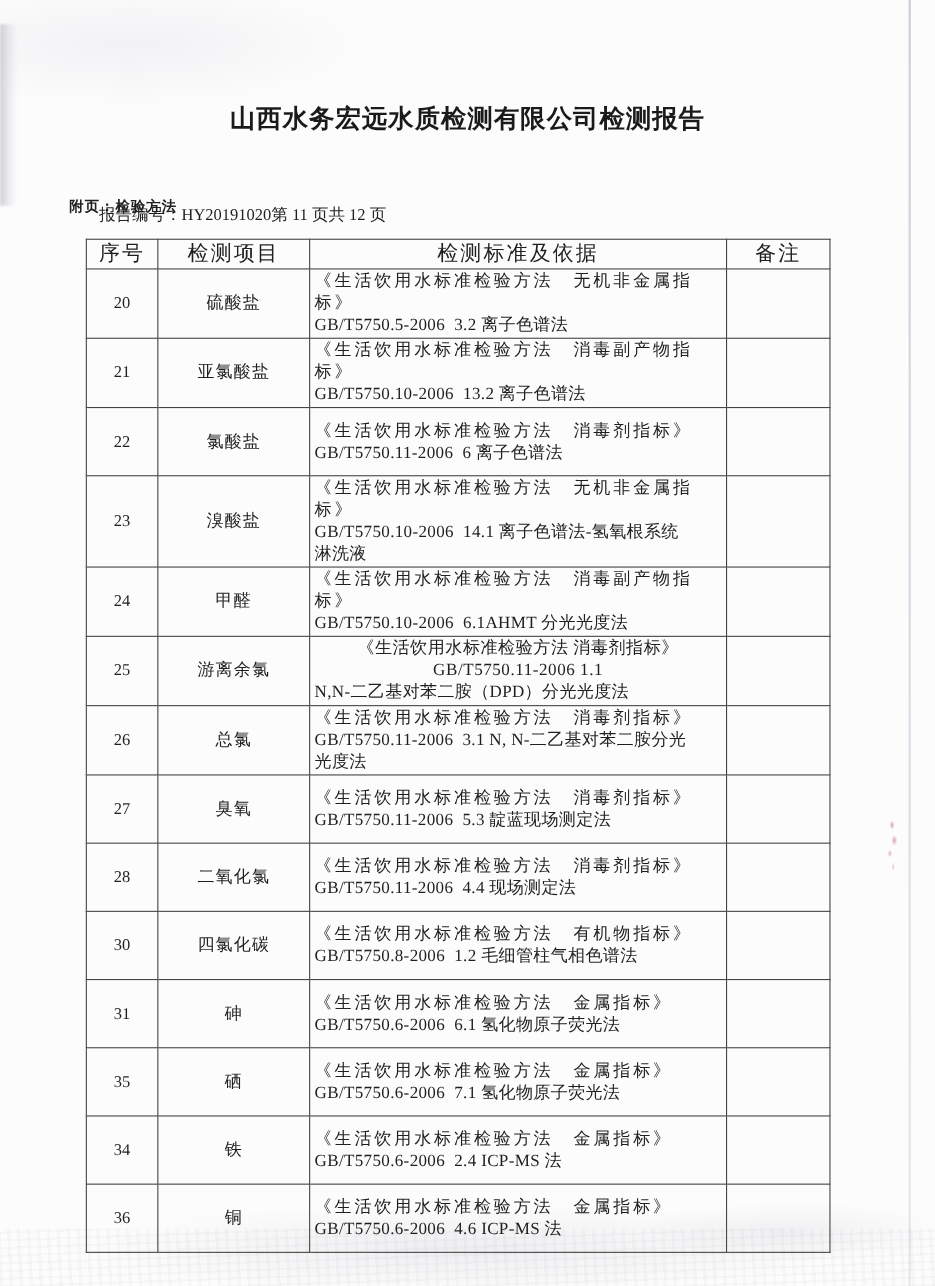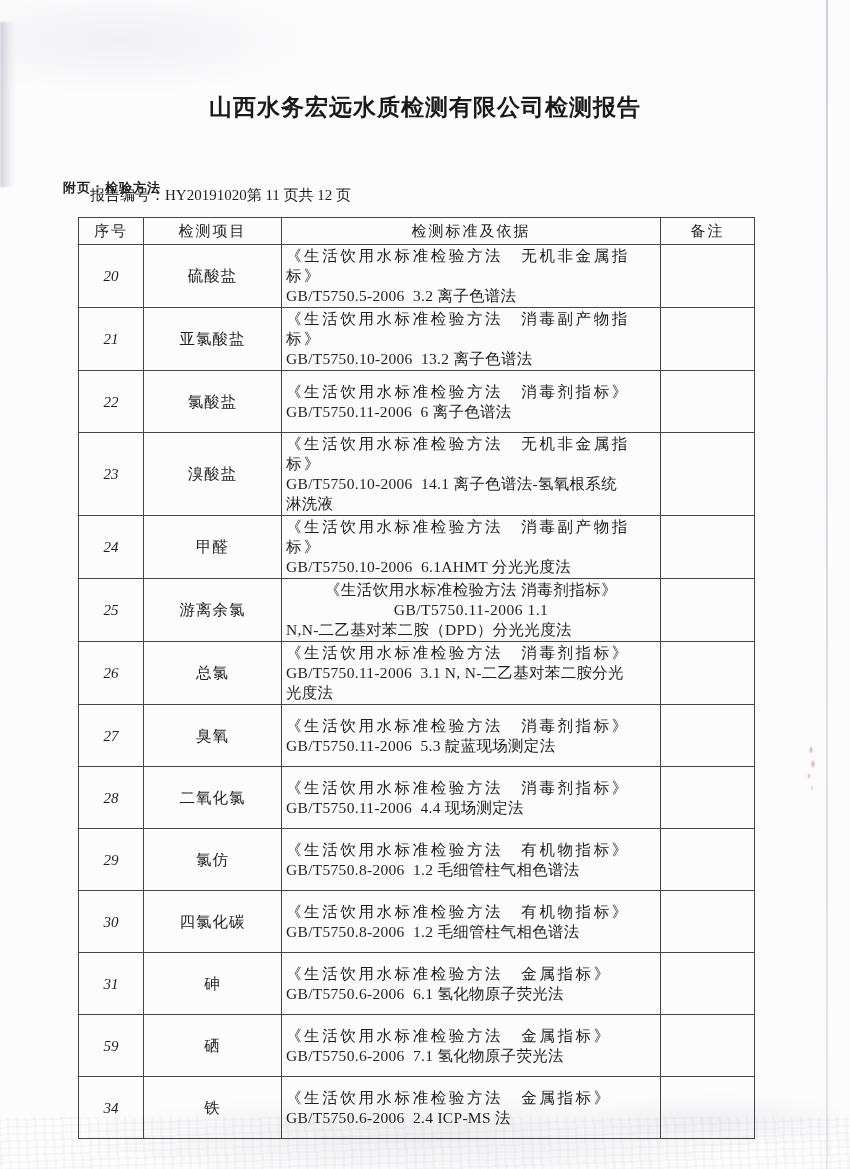--- a/index.html
+++ b/index.html
@@ -79,26 +79,26 @@
   }
   table.methods th, table.methods td{
     border:1.6px solid var(--border);
     padding:1px 4px;
     vertical-align:middle;
     line-height:20px;
     color:var(--ink);
   }
   table.methods th{
     font-weight:normal;
-    font-size:15px;
+    font-size:19px;
     letter-spacing:2px;
     height:24px;
     text-align:center;
   }
-  td.c-no{ text-align:center; font-size:15px;font-style:italic; }
+  td.c-no{ text-align:center; font-size:15px; }
   td.c-item{ text-align:center; letter-spacing:1px; }
   td.c-std{ padding:2px 5px;margin-left:44px; }
   td.c-rem{ }
   tbody tr{ height:62px; }
   .line{ white-space:pre-wrap; }
   .line.spread{ letter-spacing:2.6px; }
   .line.center{ text-align:center; letter-spacing:0.5px; }
   .line.plain{ letter-spacing:0.3px; }
 </style>
 </head>
@@ -222,68 +222,68 @@
   <tr>
     <td class="c-no">28</td>
     <td class="c-item">二氧化氯</td>
     <td class="c-std">
             <div class="line spread">《生活饮用水标准检验方法　消毒剂指标》</div>
             <div class="line plain">GB/T5750.11-2006  4.4 现场测定法</div>
           </td>
     <td class="c-rem"></td>
   </tr>
 
-  <tr>
-    <td class="c-no">29</td>
-    <td class="c-item">氯仿</td>
+
+  <tr>
+    <td class="c-no">30</td>
+    <td class="c-item">四氯化碳</td>
     <td class="c-std">
             <div class="line spread">《生活饮用水标准检验方法　有机物指标》</div>
             <div class="line plain">GB/T5750.8-2006  1.2 毛细管柱气相色谱法</div>
           </td>
     <td class="c-rem"></td>
   </tr>
 
   <tr>
-    <td class="c-no">30</td>
-    <td class="c-item">四氯化碳</td>
-    <td class="c-std">
-            <div class="line spread">《生活饮用水标准检验方法　有机物指标》</div>
-            <div class="line plain">GB/T5750.8-2006  1.2 毛细管柱气相色谱法</div>
-          </td>
-    <td class="c-rem"></td>
-  </tr>
-
-  <tr>
     <td class="c-no">31</td>
     <td class="c-item">砷</td>
     <td class="c-std">
             <div class="line spread">《生活饮用水标准检验方法　金属指标》</div>
             <div class="line plain">GB/T5750.6-2006  6.1 氢化物原子荧光法</div>
           </td>
     <td class="c-rem"></td>
   </tr>
 
   <tr>
-    <td class="c-no">59</td>
+    <td class="c-no">35</td>
     <td class="c-item">硒</td>
     <td class="c-std">
             <div class="line spread">《生活饮用水标准检验方法　金属指标》</div>
             <div class="line plain">GB/T5750.6-2006  7.1 氢化物原子荧光法</div>
           </td>
     <td class="c-rem"></td>
   </tr>
 
 
   <tr>
     <td class="c-no">34</td>
     <td class="c-item">铁</td>
     <td class="c-std">
             <div class="line spread">《生活饮用水标准检验方法　金属指标》</div>
             <div class="line plain">GB/T5750.6-2006  2.4 ICP-MS 法</div>
           </td>
     <td class="c-rem"></td>
   </tr>
 
 
+  <tr>
+    <td class="c-no">36</td>
+    <td class="c-item">铜</td>
+    <td class="c-std">
+            <div class="line spread">《生活饮用水标准检验方法　金属指标》</div>
+            <div class="line plain">GB/T5750.6-2006  4.6 ICP-MS 法</div>
+          </td>
+    <td class="c-rem"></td>
+  </tr>
 </tbody>
   </table>
 
 </div>
 
 </body></html>

